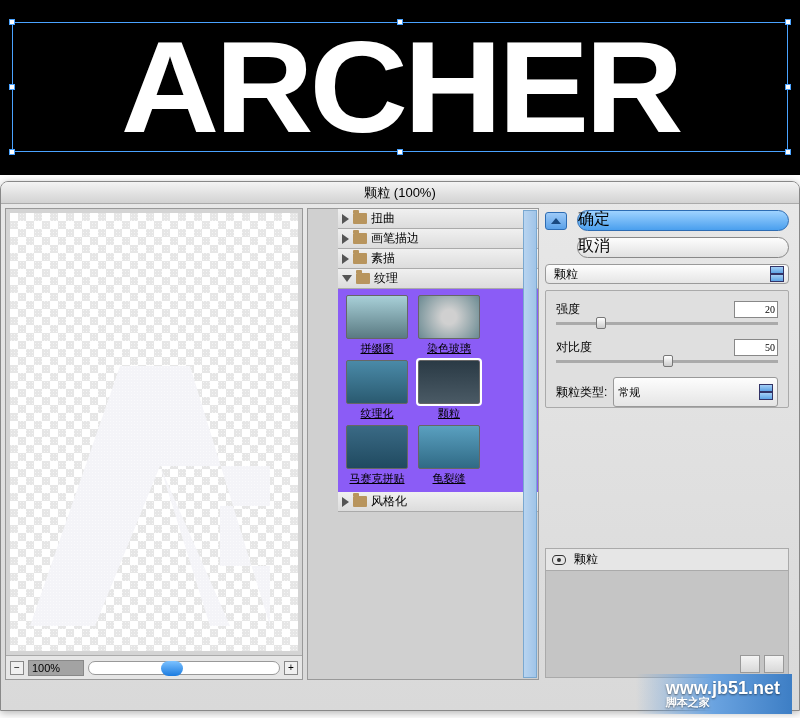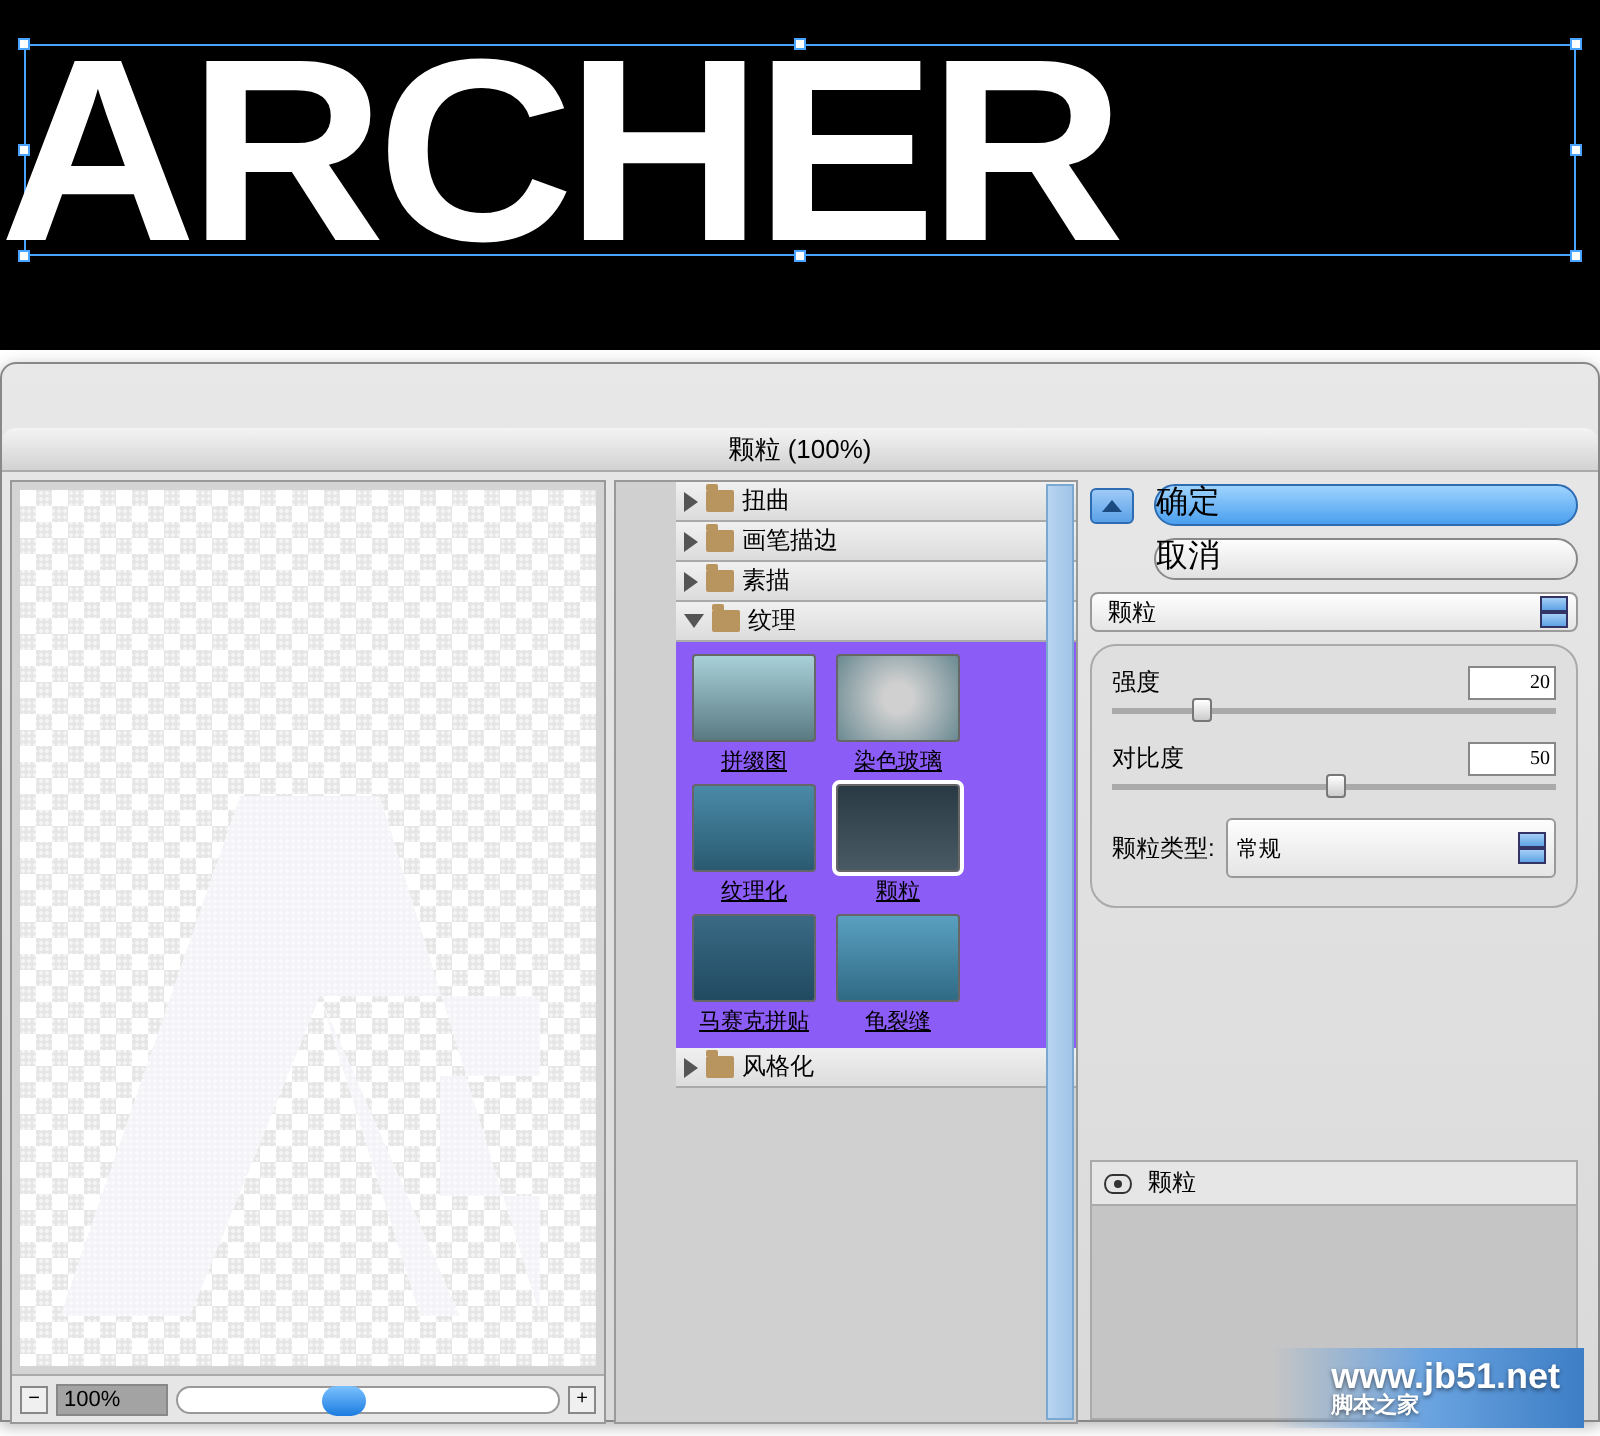--- a/index.html
+++ b/index.html
@@ -1,28 +1,28 @@
 <!DOCTYPE html>
 <html><head>
 <meta charset="utf-8">
 <style>
 * { box-sizing: border-box; margin: 0; padding: 0; }
 body { font-family: "Lucida Grande", "Microsoft YaHei", sans-serif; font-size: 12px; background: #fff; width: 800px; height: 718px; position: relative; overflow: hidden; }
 
 .canvas-area { width: 800px; height: 175px; background: #fff; position: relative; }
 .black-bg { position: absolute; left: 0; top: 0; width: 800px; height: 175px; background: #000; }
-.archer-box { position: absolute; left: 12px; top: 22px; width: 776px; height: 106px; border: 1px solid #4aa3ff; display: flex; align-items: center; }
+.archer-box { position: absolute; left: 12px; top: 22px; width: 776px; height: 130px; border: 1px solid #4aa3ff; display: flex; align-items: center; justify-content: center; }
 .archer-text { color: #fff; font-weight: 900; font-size: 130px; letter-spacing: -4px; font-family: Arial Black, Impact, sans-serif; transform: scaleX(1.05); }
 .handle { position: absolute; width: 6px; height: 6px; background: #fff; border: 1px solid #4aa3ff; }
 .h-tl { left: -4px; top: -4px; } .h-tm { left: 50%; top: -4px; margin-left: -3px; } .h-tr { right: -4px; top: -4px; }
 .h-ml { left: -4px; top: 50%; margin-top: -3px; } .h-mr { right: -4px; top: 50%; margin-top: -3px; }
 .h-bl { left: -4px; bottom: -4px; } .h-bm { left: 50%; bottom: -4px; margin-left: -3px; } .h-br { right: -4px; bottom: -4px; }
 
 .dialog { position: absolute; left: 0; top: 181px; width: 800px; height: 530px; background: linear-gradient(#e8e8e8,#d9d9d9); border: 1px solid #888; border-radius: 8px 8px 0 0; box-shadow: 0 2px 8px rgba(0,0,0,.3); }
-.titlebar { height: 22px; background: linear-gradient(#f4f4f4,#d2d2d2); border-bottom: 1px solid #aaa; text-align: center; line-height: 22px; font-size: 13px; border-radius: 7px 7px 0 0; margin-top: 32px; }
+.titlebar { height: 22px; background: linear-gradient(#f4f4f4,#d2d2d2); border-bottom: 1px solid #aaa; text-align: center; line-height: 22px; font-size: 13px; border-radius: 7px 7px 0 0; }
 
 .content { display: flex; height: 480px; padding: 4px; gap: 4px; }
 .preview-pane { width: 298px; background: #d4d4d4; border: 1px solid #999; position: relative; display: flex; flex-direction: column; }
 .preview-img { flex: 1; margin: 4px; background: #fff; position: relative; overflow: hidden; }
 .checker { position: absolute; inset: 0; background-image: linear-gradient(45deg,#e6e6e6 25%,transparent 25%,transparent 75%,#e6e6e6 75%), linear-gradient(45deg,#e6e6e6 25%,transparent 25%,transparent 75%,#e6e6e6 75%); background-size: 16px 16px; background-position: 0 0, 8px 8px; }
 .noise-overlay { position: absolute; inset: 0; background-image: radial-gradient(#ffffff 1px, transparent 1px); background-size: 3px 3px; opacity: .55; mix-blend-mode: screen; }
 .ar-shape { position: absolute; left: 0; bottom: 25px; width: 260px; height: 290px; }
 .preview-ctrl { height: 24px; display: flex; align-items: center; gap: 4px; padding: 2px 4px; background: #e6e6e6; border-top: 1px solid #aaa; }
 .minus, .plus { width: 14px; height: 14px; border: 1px solid #888; background: #f0f0f0; text-align: center; line-height: 11px; font-size: 10px; }
 .zoom-box { width: 56px; border: 1px solid #888; background: #a3a3a3; font-size: 11px; padding: 1px 3px; }
@@ -45,21 +45,21 @@
 
 .right-pane { flex: 1; display: flex; flex-direction: column; gap: 6px; padding: 2px 6px 2px 2px; }
 .btn-row { display: flex; align-items: center; gap: 10px; }
 .collapse-btn { width: 22px; height: 18px; background: linear-gradient(#9ecaf7,#5aa1e8); border: 1px solid #2d6cb3; border-radius: 3px; display: flex; align-items: center; justify-content: center; }
 .collapse-btn .tri-up { width:0;height:0;border-width:0 5px 6px 5px;border-style:solid;border-color:transparent transparent #1a4a80 transparent; }
 .pill-btn { flex: 1; height: 21px; border-radius: 11px; text-align: left; line-height: 19px; font-size: 16px; border: 1px solid #888; background: linear-gradient(#fdfdfd,#e1e1e1); font-family: Liberation Mono, monospace; }
 .pill-btn.primary { background: linear-gradient(#9fd3ff,#4a9fee); border-color: #2d6cb3; color: #000; }
 .select-row { display: flex; align-items: center; justify-content: space-between; background: linear-gradient(#fefefe,#e5e5e5); border: 1px solid #9a9a9a; border-radius: 4px; height: 20px; padding: 0 4px 0 8px; font-size: 12px; }
 .stepper { width: 14px; height: 16px; display:flex; flex-direction:column; }
 .stepper div { flex:1; background: linear-gradient(#a4cff6,#5ea3e5); border:1px solid #336; margin: 0; }
-.param-block { border: 1px solid #aaa; background: #dfdfdf; border-radius: 13px; padding: 10px 10px 14px; }
+.param-block { border: 1px solid #aaa; background: #dfdfdf; border-radius: 2px; padding: 10px 10px 0; }
 .slider-row { margin-bottom: 14px; }
 .slider-labels { display: flex; justify-content: space-between; margin-bottom: 4px; }
 .slider-labels input { width: 44px; border: 1px solid #888; font-size: 10px; text-align: right; padding: 1px 2px; font-family: Liberation Serif, serif; }
 .slider-track { height: 3px; background: #aaa; position: relative; margin-top: 4px; }
 .slider-thumb { position: absolute; top: -5px; width: 10px; height: 12px; background: linear-gradient(#fff,#ccc); border: 1px solid #777; border-radius: 2px; }
 .type-row { display: flex; align-items: center; gap: 6px; font-size: 12px; }
 .type-select { flex: 1; height: 30px; background: linear-gradient(#fdfdfd,#e5e5e5); border: 1px solid #999; border-radius: 3px; padding: 0 4px; display: flex; align-items: center; justify-content: space-between; font-size: 11px; text-align: right; }
 .layer-box { margin-top: auto; border: 1px solid #aaa; background: #c5c5c5; height: 130px; position: relative; }
 .layer-row { height: 22px; background: #e6e6e6; border-bottom: 1px solid #aaa; display: flex; align-items: center; padding: 0 6px; gap: 8px; font-size: 12px; }
 .eye-icon { width: 14px; height: 10px; border: 1px solid #333; border-radius: 60% / 100%; position: relative; }

